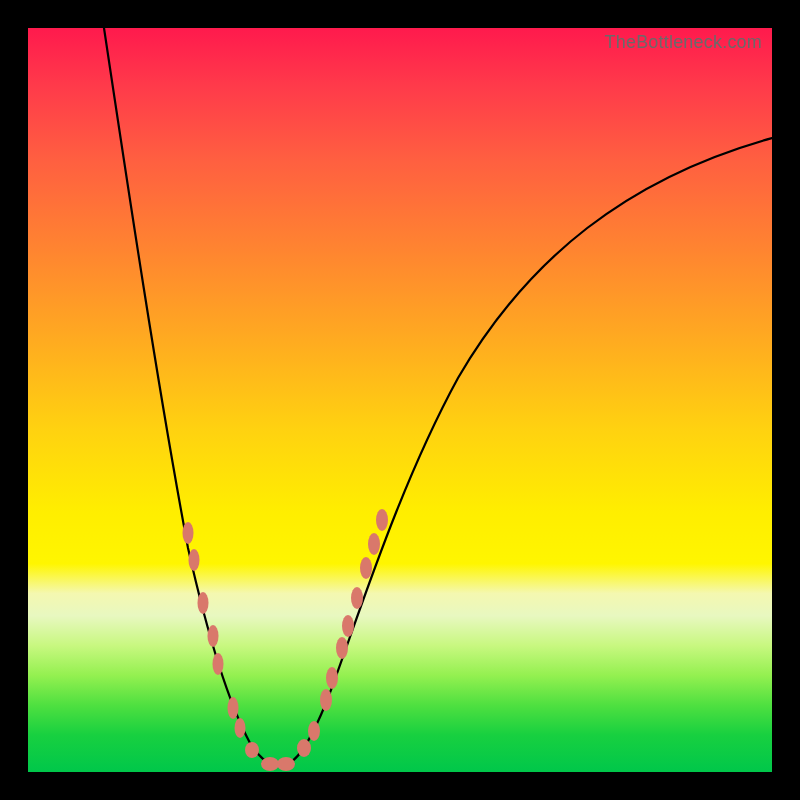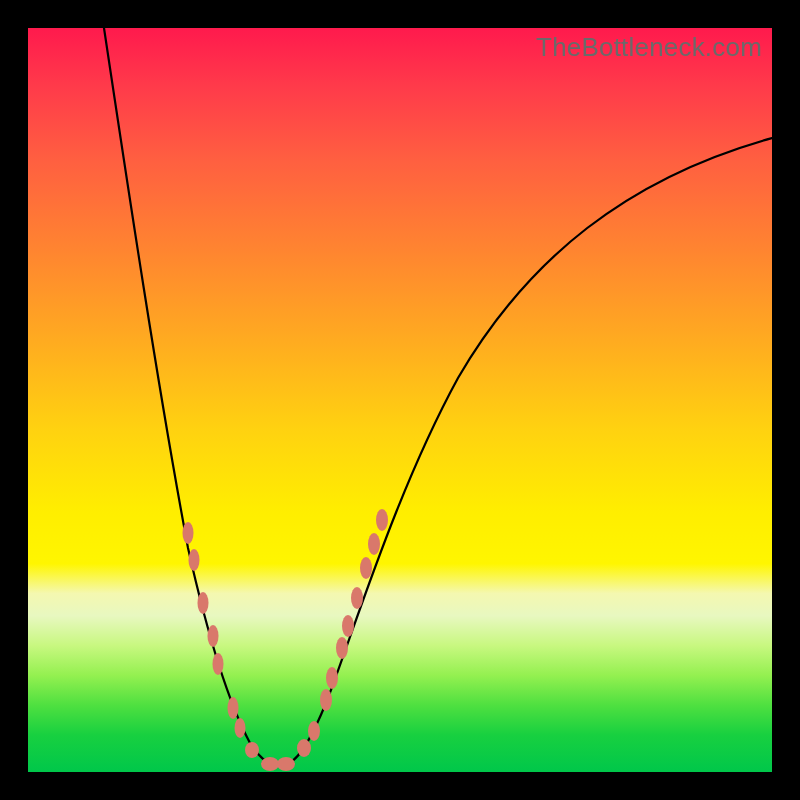--- a/index.html
+++ b/index.html
@@ -31,21 +31,21 @@
       #c8f880 83%,
       #94f050 87%,
       #4fe040 91%,
       #18d040 95%,
       #00c74a 100%);
   }
   .watermark {
     position: absolute;
     top: 4px;
     right: 10px;
-    font-size: 26px;
+    font-size: 18px;
     color: #6a6a6a;
     font-weight: 500;
     letter-spacing: 0.2px;
   }
   svg.curves {
     position: absolute;
     left: 0;
     top: 0;
     width: 744px;
     height: 744px;

